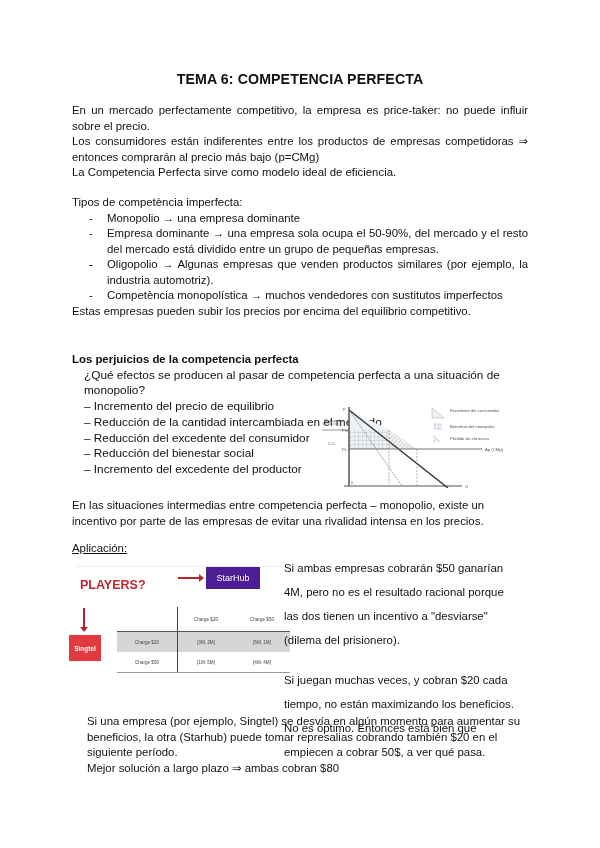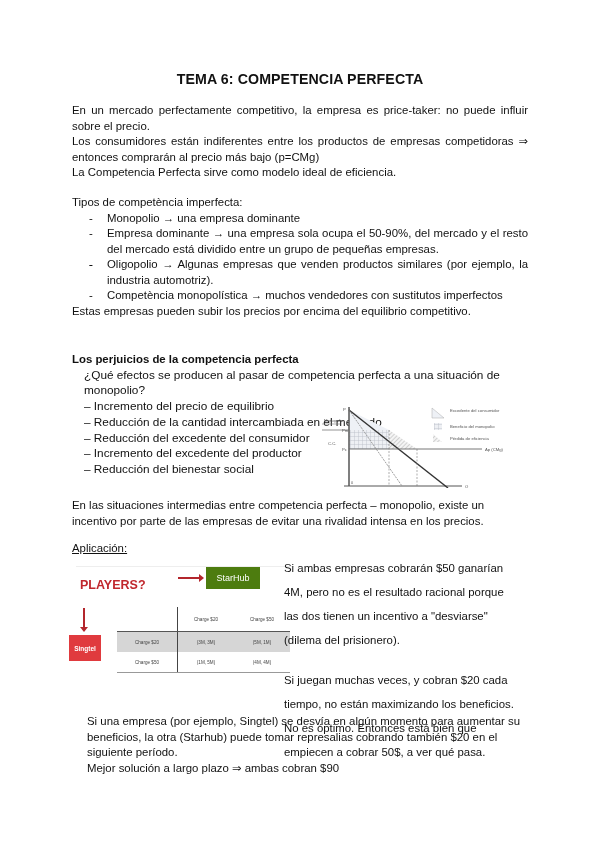--- a/index.html
+++ b/index.html
@@ -18,21 +18,21 @@
     ul.dash li { position: relative; padding-left: 35px; line-height: 15.5px; text-align: justify; }
     ul.dash li .bullet { position: absolute; left: 17px; top: 0; }
     .bold { font-weight: bold; }
     .underline { text-decoration: underline; }
     .emline { line-height: 15.8px; font-size: 11.8px; margin-left: 12px; }
     .chart { position: absolute; left: 322px; top: 404px; width: 220px; height: 84px; }
     .app-img { position: absolute; left: 68px; top: 564px; width: 226px; height: 130px; }
     .app-text { position: absolute; left: 284px; top: 556px; width: 232px; line-height: 24px; }
     .players { position: absolute; left: 12px; top: 14px; color: #c0272d; font-weight: bold; font-size: 12.5px; }
     .starhub {
-      position: absolute; left: 138px; top: 3px; width: 54px; height: 22px; background: #4d7c0f;
+      position: absolute; left: 138px; top: 3px; width: 54px; height: 22px; background: #4c1d95;
       color: #fff; font-size: 9px; display: flex; align-items: center; justify-content: center;
     }
     .singtel {
       position: absolute; left: 1px; top: 71px; width: 32px; height: 26px; background: #e03a3e;
       color: #fff; font-size: 6.5px; font-weight: bold; display: flex; align-items: center; justify-content: center;
     }
     .arrow-h { position: absolute; left: 110px; top: 13px; width: 22px; height: 2px; background: #b3262c; }
     .arrow-h::after {
       content: ""; position: absolute; right: -4px; top: -3px; border-left: 5px solid #b3262c;
       border-top: 4px solid transparent; border-bottom: 4px solid transparent;
@@ -77,22 +77,22 @@
     </ul>
     <div>Estas empresas pueden subir los precios por encima del equilibrio competitivo.</div>
   </div>
 
   <div class="p" style="top:352px; width:470px;">
     <div class="bold">Los perjuicios de la competencia perfecta</div>
     <div class="emline">¿Qué efectos se producen al pasar de competencia perfecta a una situación de monopolio?</div>
     <div class="emline">– Incremento del precio de equilibrio</div>
     <div class="emline">– Reducción de la cantidad intercambiada en el mercado</div>
     <div class="emline">– Reducción del excedente del consumidor</div>
+    <div class="emline">– Reducción del bienestar social</div>
     <div class="emline">– Incremento del excedente del productor</div>
-    <div class="emline">– Reducción del bienestar social</div>
   </div>
 
   <svg class="chart" viewBox="0 0 220 84">
     <defs>
       <pattern id="grid" width="4" height="4" patternUnits="userSpaceOnUse">
         <rect width="4" height="4" fill="#eef0f4"></rect>
         <path d="M0 0H4M0 0V4" stroke="#b8bcc6" stroke-width="0.8"></path>
       </pattern>
       <pattern id="hatch" width="3" height="3" patternUnits="userSpaceOnUse" patternTransform="rotate(45)">
         <rect width="3" height="3" fill="#f4f4f4"></rect>
@@ -173,16 +173,16 @@
   </div>
 
   <div class="app-text">
     <div>Si ambas empresas cobrarán $50 ganarían 4M, pero no es el resultado racional porque las dos tienen un incentivo a "desviarse" (dilema del prisionero).</div>
     <div style="height:15.5px;"></div>
     <div>Si juegan muchas veces, y cobran $20 cada tiempo, no están maximizando los beneficios. No es óptimo. Entonces está bien que empiecen a cobrar 50$, a ver qué pasa.</div>
   </div>
 
   <div class="p" style="top:714px;margin-left:15px;">
     <div>Si una empresa (por ejemplo, Singtel) se desvía en algún momento para aumentar su beneficios, la otra (Starhub) puede tomar represalias cobrando también $20 en el siguiente período.</div>
-    <div>Mejor solución a largo plazo ⇒ ambas cobran $90</div>
+    <div>Mejor solución a largo plazo ⇒ ambas cobran $80</div>
   </div>
 
 </div>
 
 </body></html>

